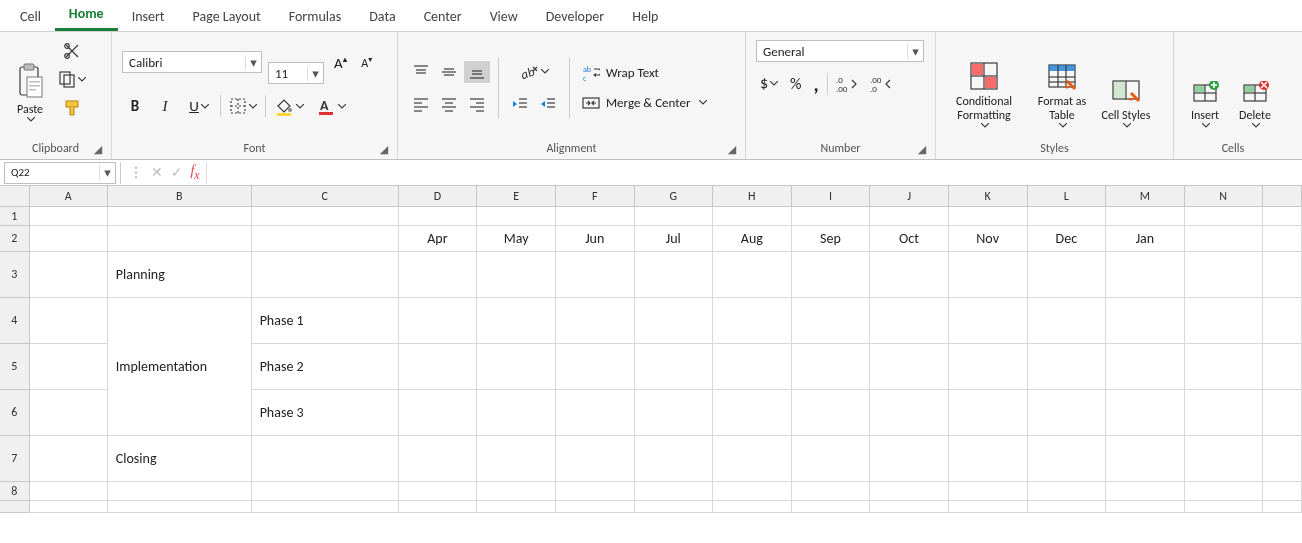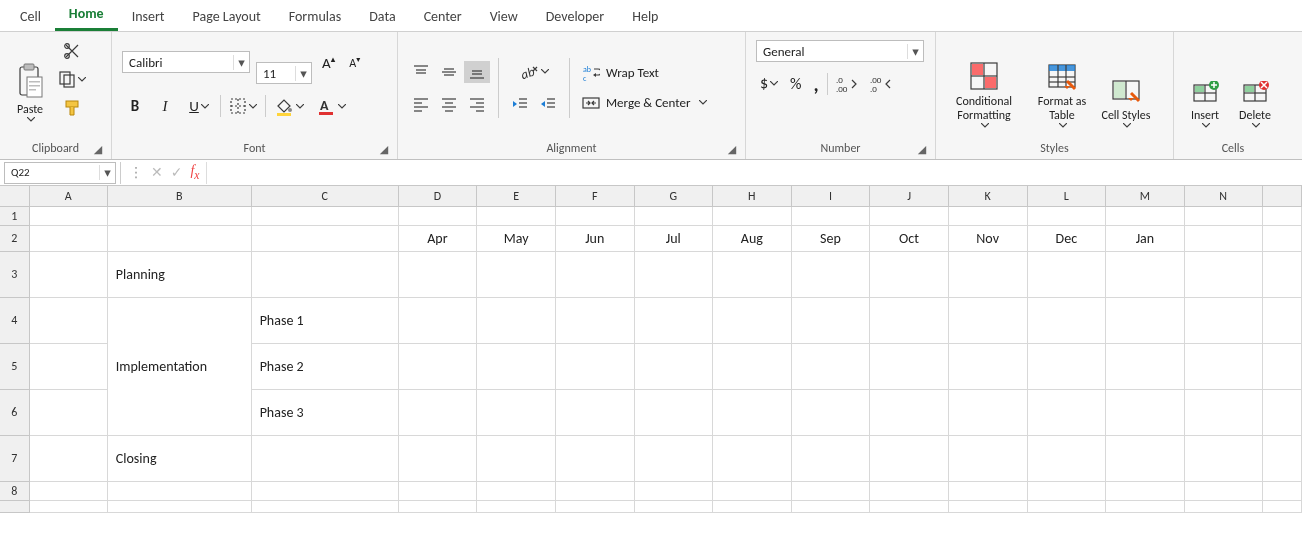--- a/index.html
+++ b/index.html
@@ -216,21 +216,21 @@
     </div>
     <div class="group-label">
       <span>Clipboard</span>
       <span class="launcher">◢</span>
     </div>
   </div>
 
   <div class="group" style="width:286px;">
     <div class="group-body col" style="align-items:flex-start;gap:10px;padding:4px;">
       <div class="row" style="gap:6px;">
-        <div class="combo" style="width:128px;">
+        <div class="combo" style="width:140px;">
           <span class="combo-text">Calibri</span>
           <span class="combo-arrow">▾</span>
         </div>
         <div class="combo" style="width:56px;margin-top:22px;">
           <span class="combo-text">11</span>
           <span class="combo-arrow">▾</span>
         </div>
         <div class="btn">
             <span style="font-size:15px;">A<sup style="font-size:9px;">▴</sup></span>
           </div>

